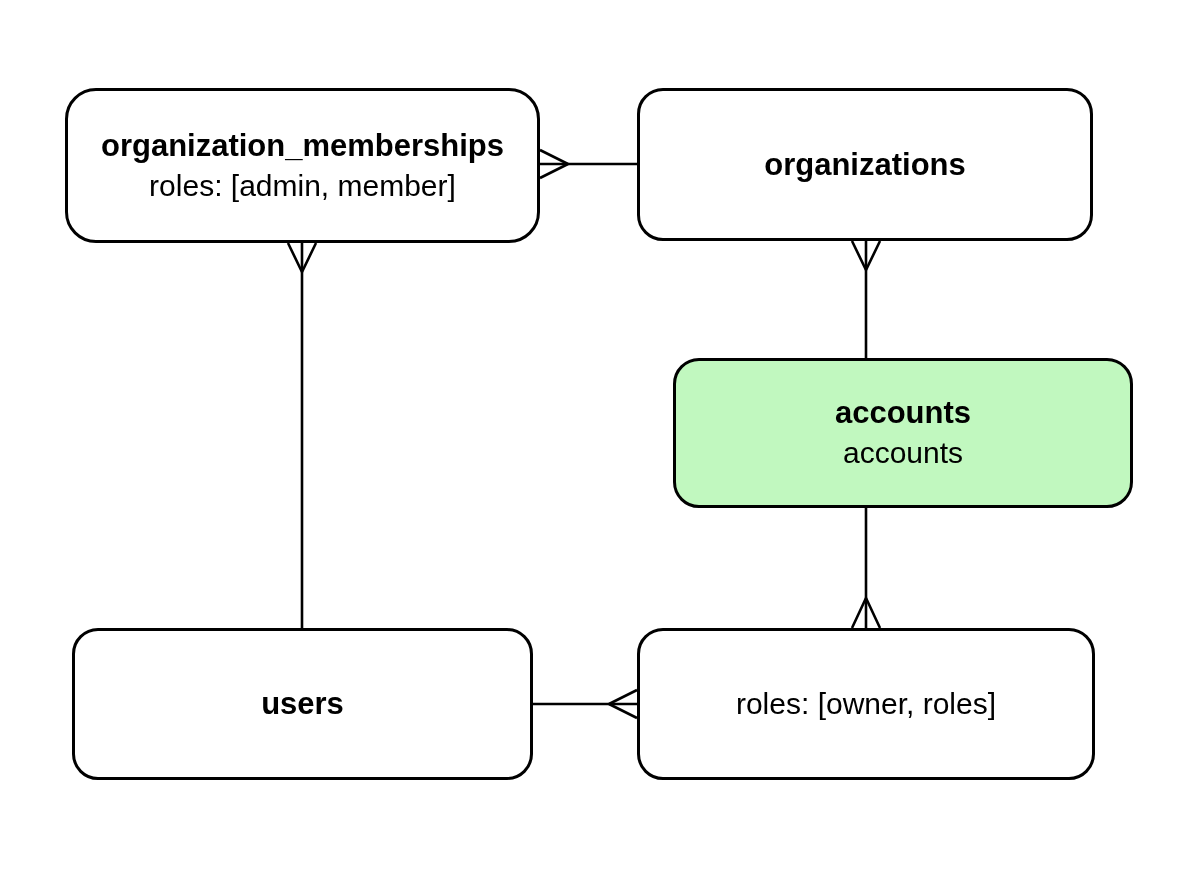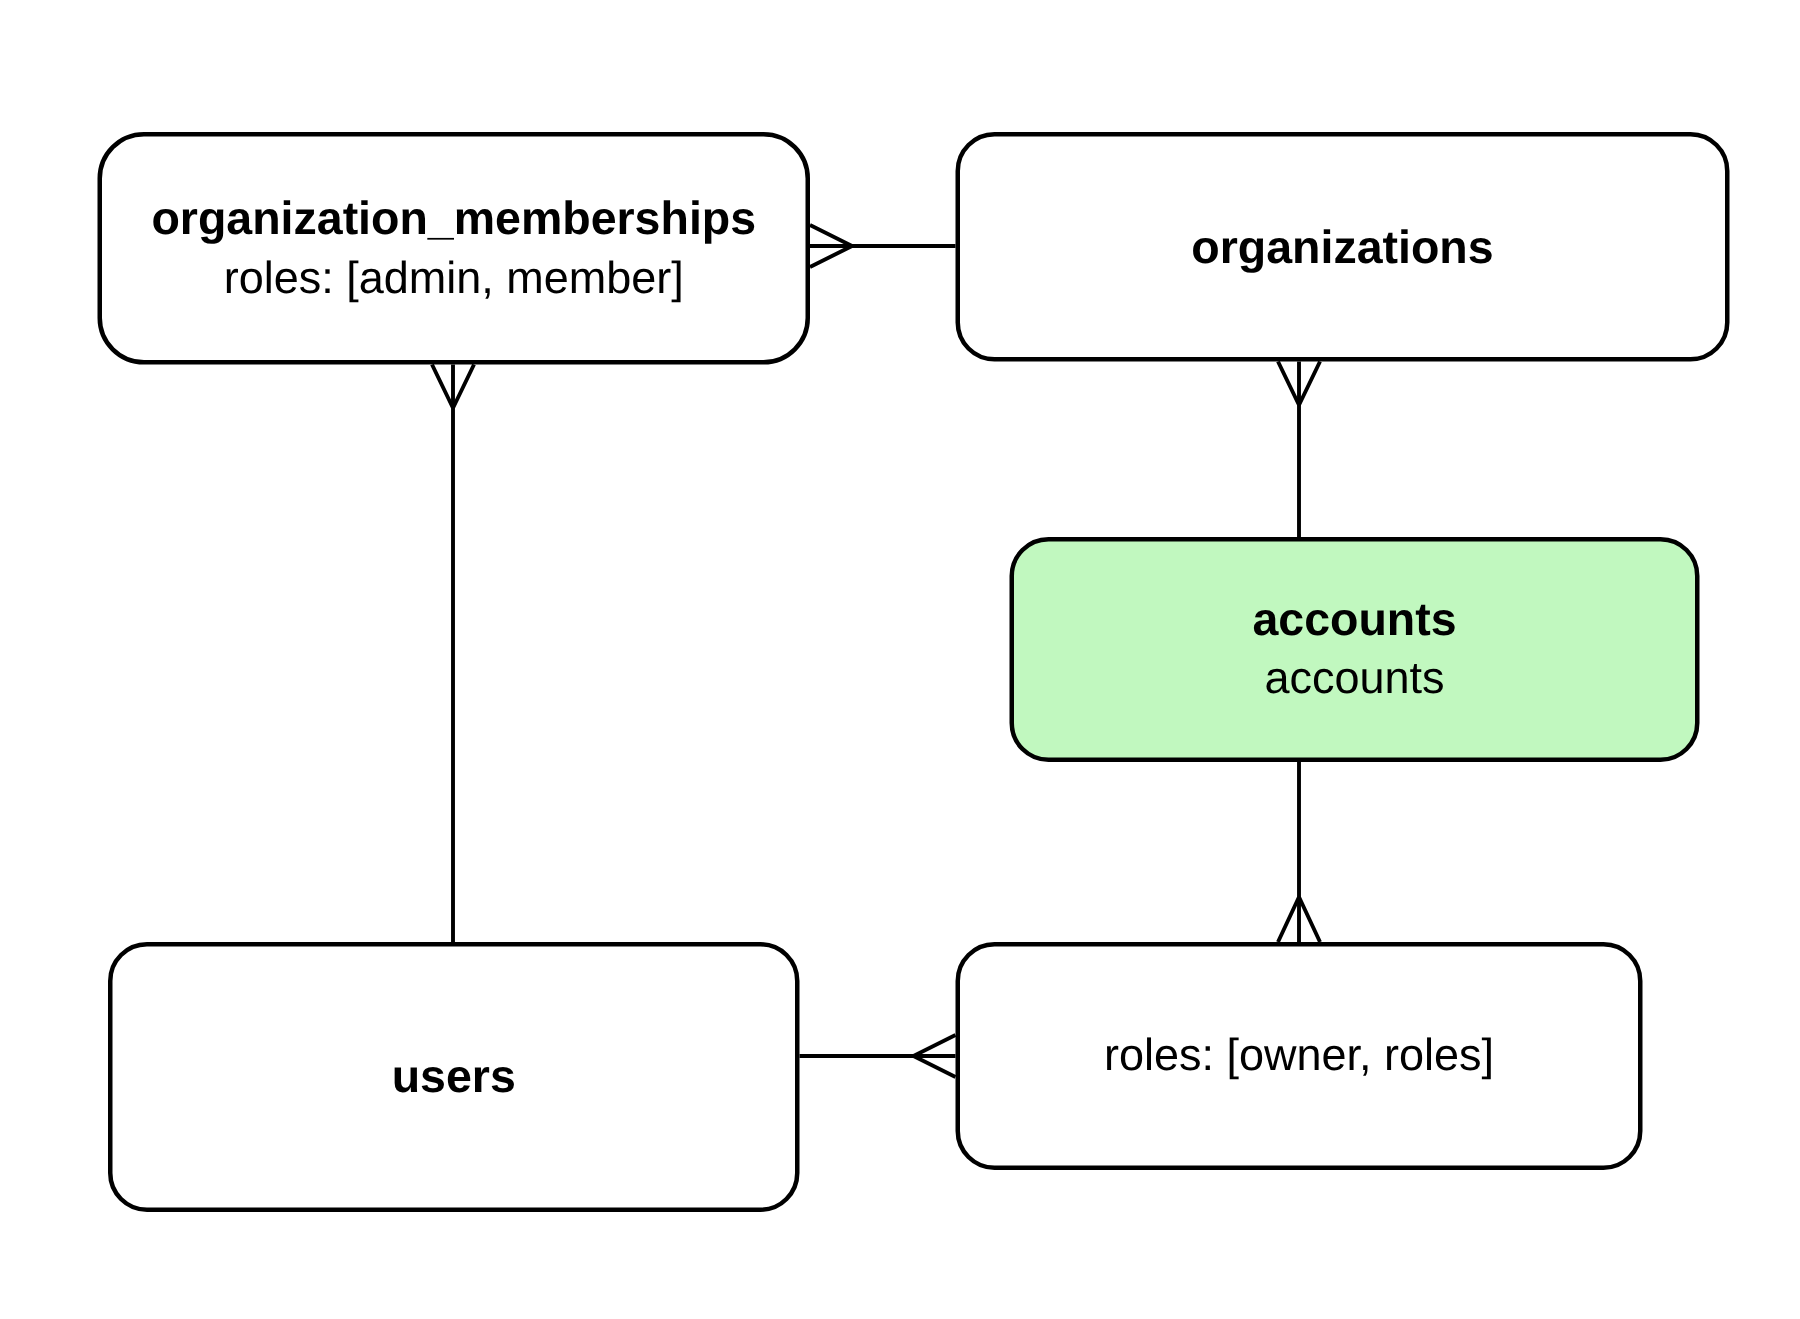--- a/index.html
+++ b/index.html
@@ -48,23 +48,23 @@
     white-space: nowrap;
   }
   .entity .subtitle {
     font-size: 30px;
     font-weight: normal;
     line-height: 40px;
     white-space: nowrap;
   }
   
   .e-organization-memberships { left: 65px;  top: 88px;  width: 475px; height: 155px; }
-  .e-organizations            { left: 637px; top: 88px;  width: 516px; height: 153px; }
+  .e-organizations            { left: 637px; top: 88px;  width: 456px; height: 153px; }
   .e-accounts                 { left: 673px; top: 358px; width: 460px; height: 150px; }
-  .e-users                    { left: 72px;  top: 628px; width: 461px; height: 180px; }
+  .e-users                    { left: 72px;  top: 628px; width: 461px; height: 152px; }
   .e-account-memberships      { left: 637px; top: 628px; width: 458px; height: 152px; }
 </style>
 </head>
 <body>
 
 <div class="stage">
 
   <svg class="edges" viewBox="0 0 1200 879" xmlns="http://www.w3.org/2000/svg">
 
     <g>

